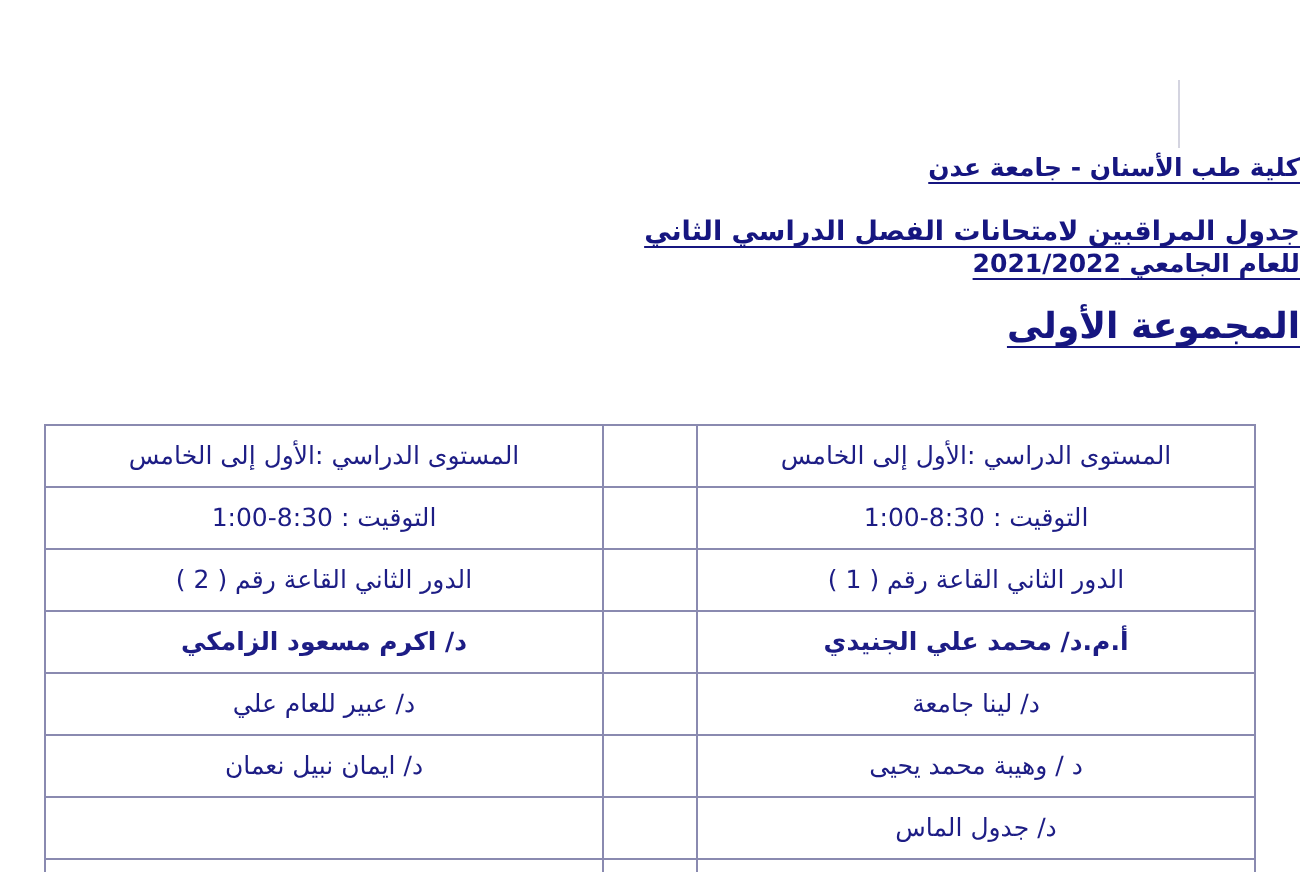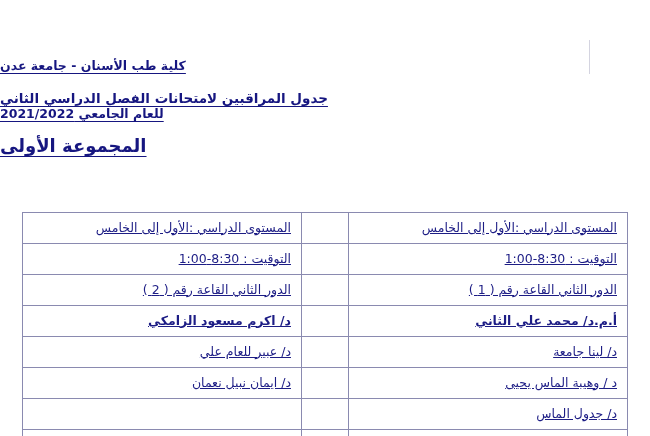--- a/index.html
+++ b/index.html
@@ -26,22 +26,22 @@
   .scan-mark {
     position: absolute;
     top: 40px;
     right: 60px;
     width: 14px;
     height: 34px;
     border-right: 1px solid #c9c9d8;
     opacity: 0.8;
   }
   .header {
-    text-align: left;
-    padding-top: 58px;
+    text-align: right;
+    padding-top: 76px;
   }
   .h-line {
     direction: rtl;
     color: #161680;
     font-weight: bold;
     letter-spacing: 0;
   }
   .h1 {
     font-size: 12.5px;
     text-decoration: underline;
@@ -85,21 +85,21 @@
     font-size: 12.5px;
     color: #1d1d85;
     vertical-align: middle;
     white-space: nowrap;
     overflow: hidden;
   }
   td.col-narrow {
     width: 26px;
     padding: 0;
   }
-  td.center-cell { text-align: right; text-decoration: underline; }
+  td.center-cell { text-align: center; }
   td.bold { font-weight: bold; }
   .faded { color: #3a3a95; }
   .blank-cell { border: 1px solid #8a8ab0; }
 </style>
 </head>
 <body>
 
 <div class="page">
 
   <div class="scan-mark"></div>
@@ -123,31 +123,31 @@
           <td class="center-cell">التوقيت : 8:30-1:00</td>
           <td class="col-narrow blank-cell"></td>
           <td class="center-cell">التوقيت : 8:30-1:00</td>
         </tr>
         <tr>
           <td class="center-cell">الدور الثاني القاعة رقم ( 1 )</td>
           <td class="col-narrow blank-cell"></td>
           <td class="center-cell">الدور الثاني القاعة رقم ( 2 )</td>
         </tr>
         <tr>
-          <td class="center-cell bold">أ.م.د/ محمد علي الثاني</td>
+          <td class="center-cell bold">أ.م.د/ محمد علي الجنيدي</td>
           <td class="col-narrow blank-cell"></td>
           <td class="center-cell bold">د/ اكرم مسعود الزامكي</td>
         </tr>
         <tr>
           <td class="center-cell">د/ لينا جامعة</td>
           <td class="col-narrow blank-cell"></td>
           <td class="center-cell">د/ عبير للعام علي</td>
         </tr>
         <tr>
-          <td class="center-cell">د / وهيبة الماس يحيى</td>
+          <td class="center-cell">د / وهيبة محمد يحيى</td>
           <td class="col-narrow blank-cell"></td>
           <td class="center-cell">د/ ايمان نبيل نعمان</td>
         </tr>
         <tr>
           <td class="center-cell">د/ جدول الماس</td>
           <td class="col-narrow blank-cell"></td>
           <td class="center-cell"></td>
         </tr>
         <tr>
           <td class="center-cell">د/ محمد حسين المسيبلي</td>

